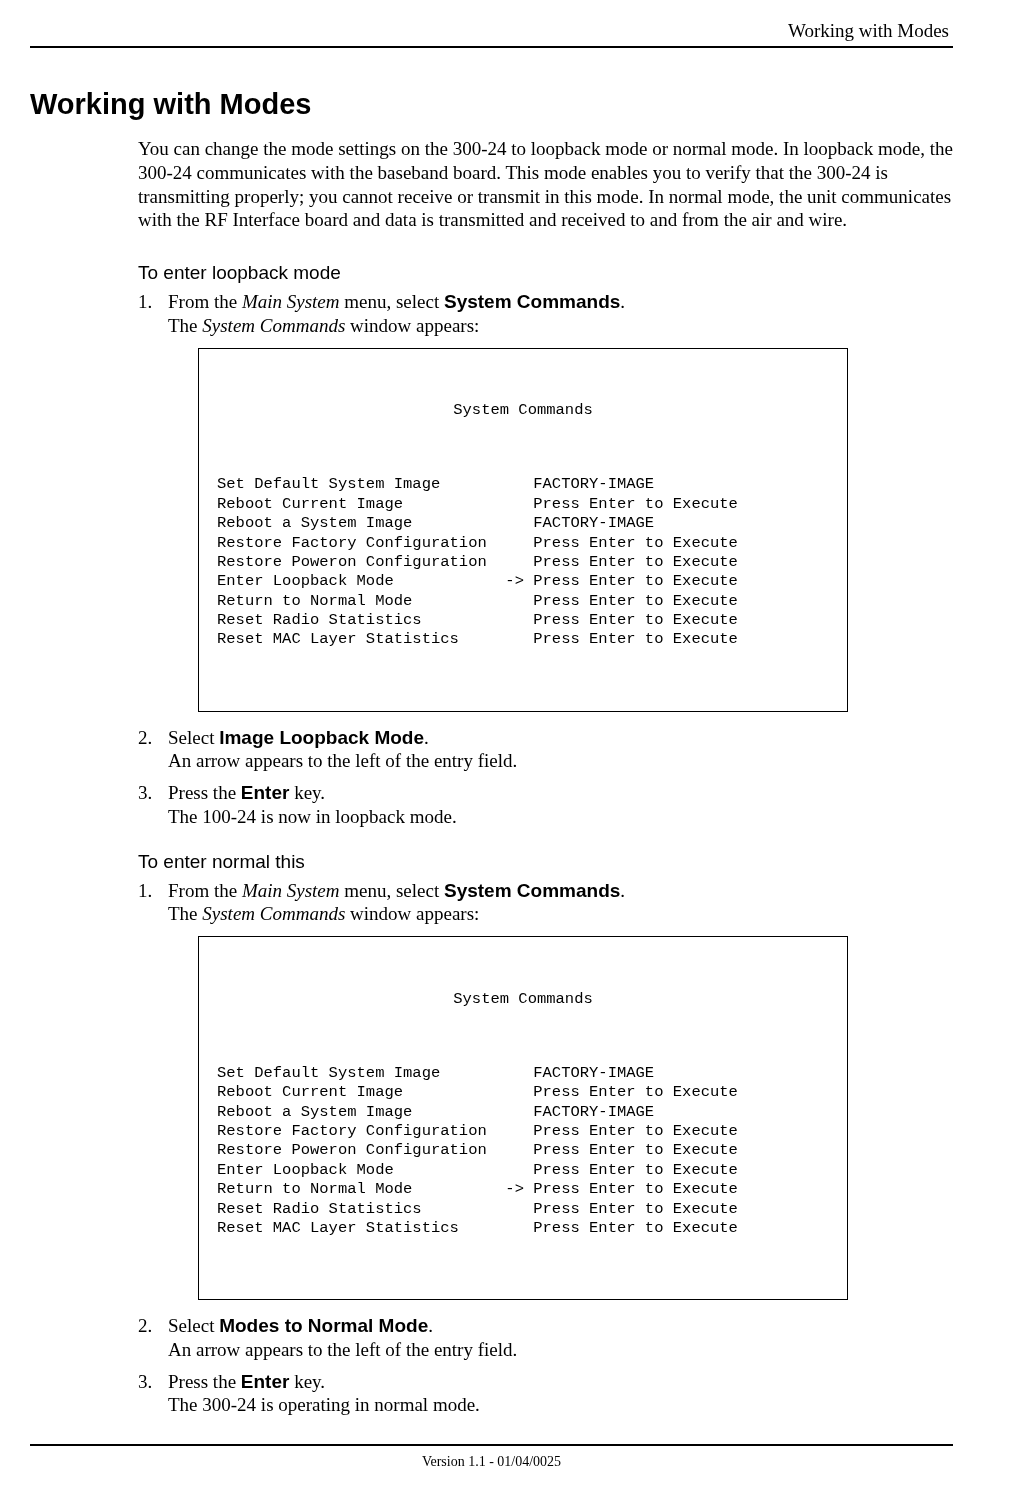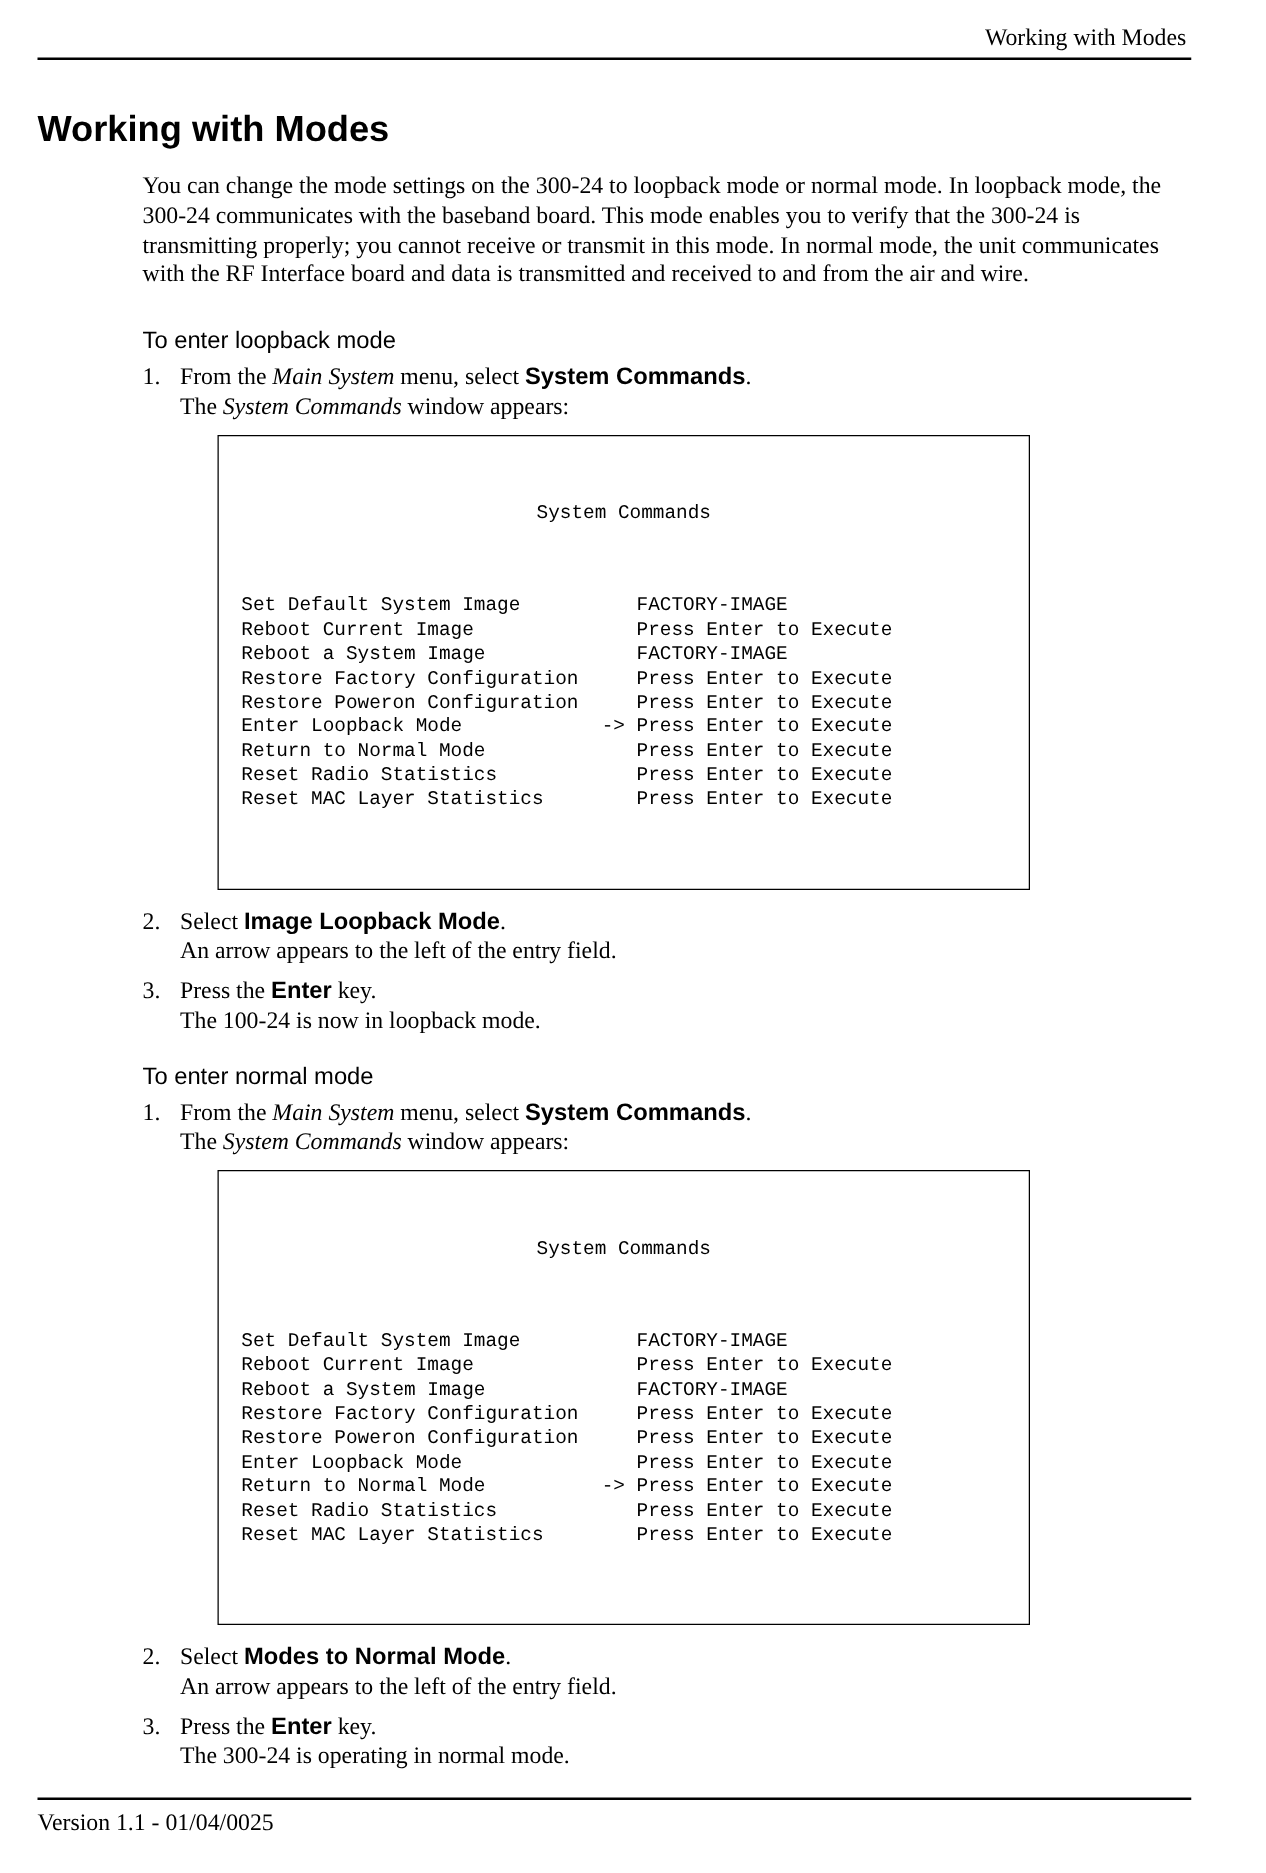--- a/index.html
+++ b/index.html
@@ -23,21 +23,21 @@
       border-top: 2px solid #000;
       margin-bottom: 40px;
     }
     .section-title {
       font-family: Arial, Helvetica, sans-serif;
       font-size: 29px;
       font-weight: bold;
       margin-bottom: 16px;
     }
     .indent-block {
-      margin-left: 84px;
+      margin-left: 108px;
     }
     .intro {
       font-size: 19px;
       line-height: 1.25;
       margin-bottom: 30px;
     }
     .subhead {
       font-family: Arial, Helvetica, sans-serif;
       font-size: 19px;
       font-weight: normal;
@@ -82,22 +82,22 @@
       left: 30px;
       right: 60px;
     }
     .footer-rule {
       border: none;
       border-top: 2px solid #000;
       margin-bottom: 8px;
     }
     .footer-row {
       display: flex;
-      justify-content: flex-start;
-      font-size: 19px;
+      justify-content: center;
+      font-size: 14px;
     }
   </style>
 </head>
 <body>
 
 <div class="header-right">Working with Modes</div>
 <hr class="header-rule">
 
 <h1 class="section-title">Working with Modes</h1>
 
@@ -128,21 +128,21 @@
       <span><span>Select </span><span class="bold-sans">Image Loopback Mode</span><span>.</span></span><br>
       <span>An arrow appears to the left of the entry field.</span>
     </li>
     <li>
       <span class="num">3.</span>
       <span><span>Press the </span><span class="bold-sans">Enter</span><span> key.</span></span><br>
       <span>The 100-24 is now in loopback mode.</span>
     </li>
   </ol>
 
-  <div class="subhead">To enter normal mode</div>
+  <div class="subhead">To enter normal this</div>
   <ol class="steps">
     <li>
       <span class="num">1.</span>
       <span><span>From the </span><span class="ital">Main System</span><span> menu, select </span><span class="bold-sans">System Commands</span><span>.</span></span><br>
       <span><span>The </span><span class="ital">System Commands</span><span> window appears:</span></span>
       <div class="terminal">
         <div class="term-title">System Commands</div>
         <div id="term-normal">Set Default System Image          FACTORY-IMAGE
 Reboot Current Image              Press Enter to Execute
 Reboot a System Image             FACTORY-IMAGE

